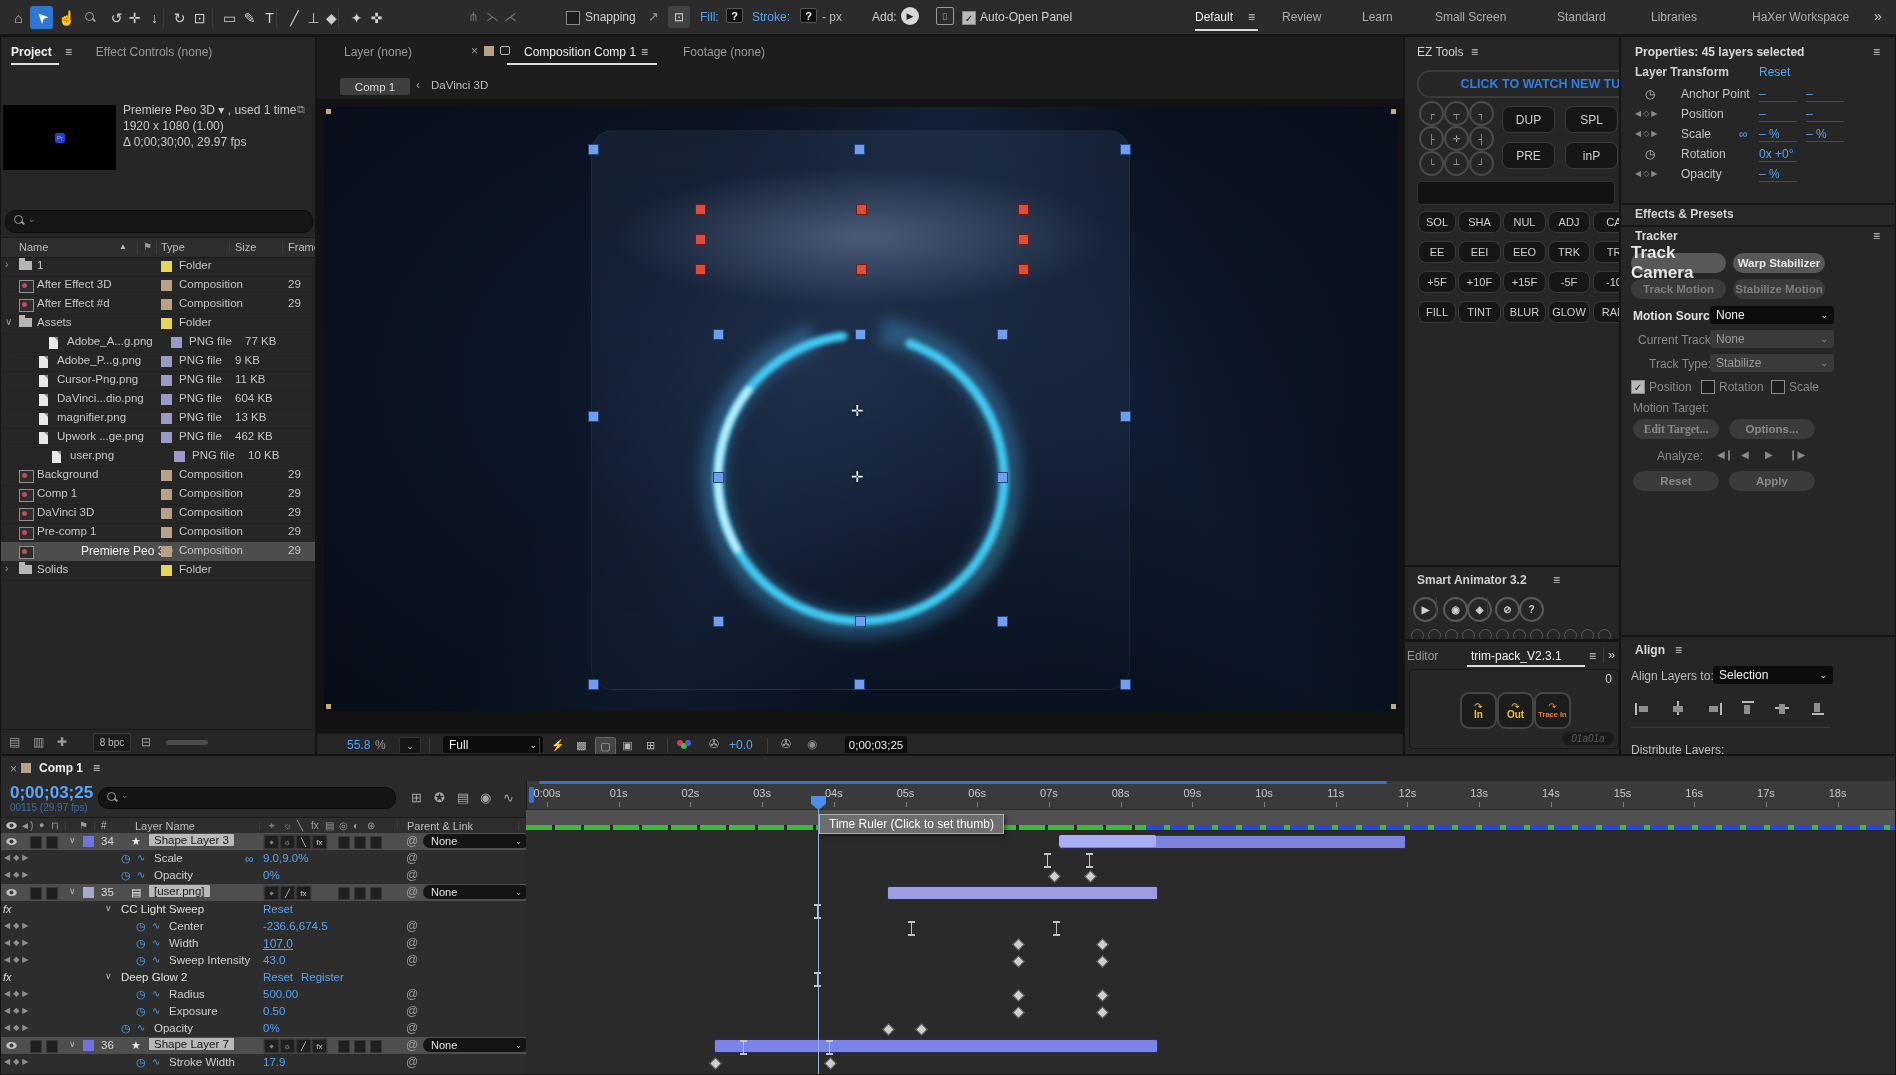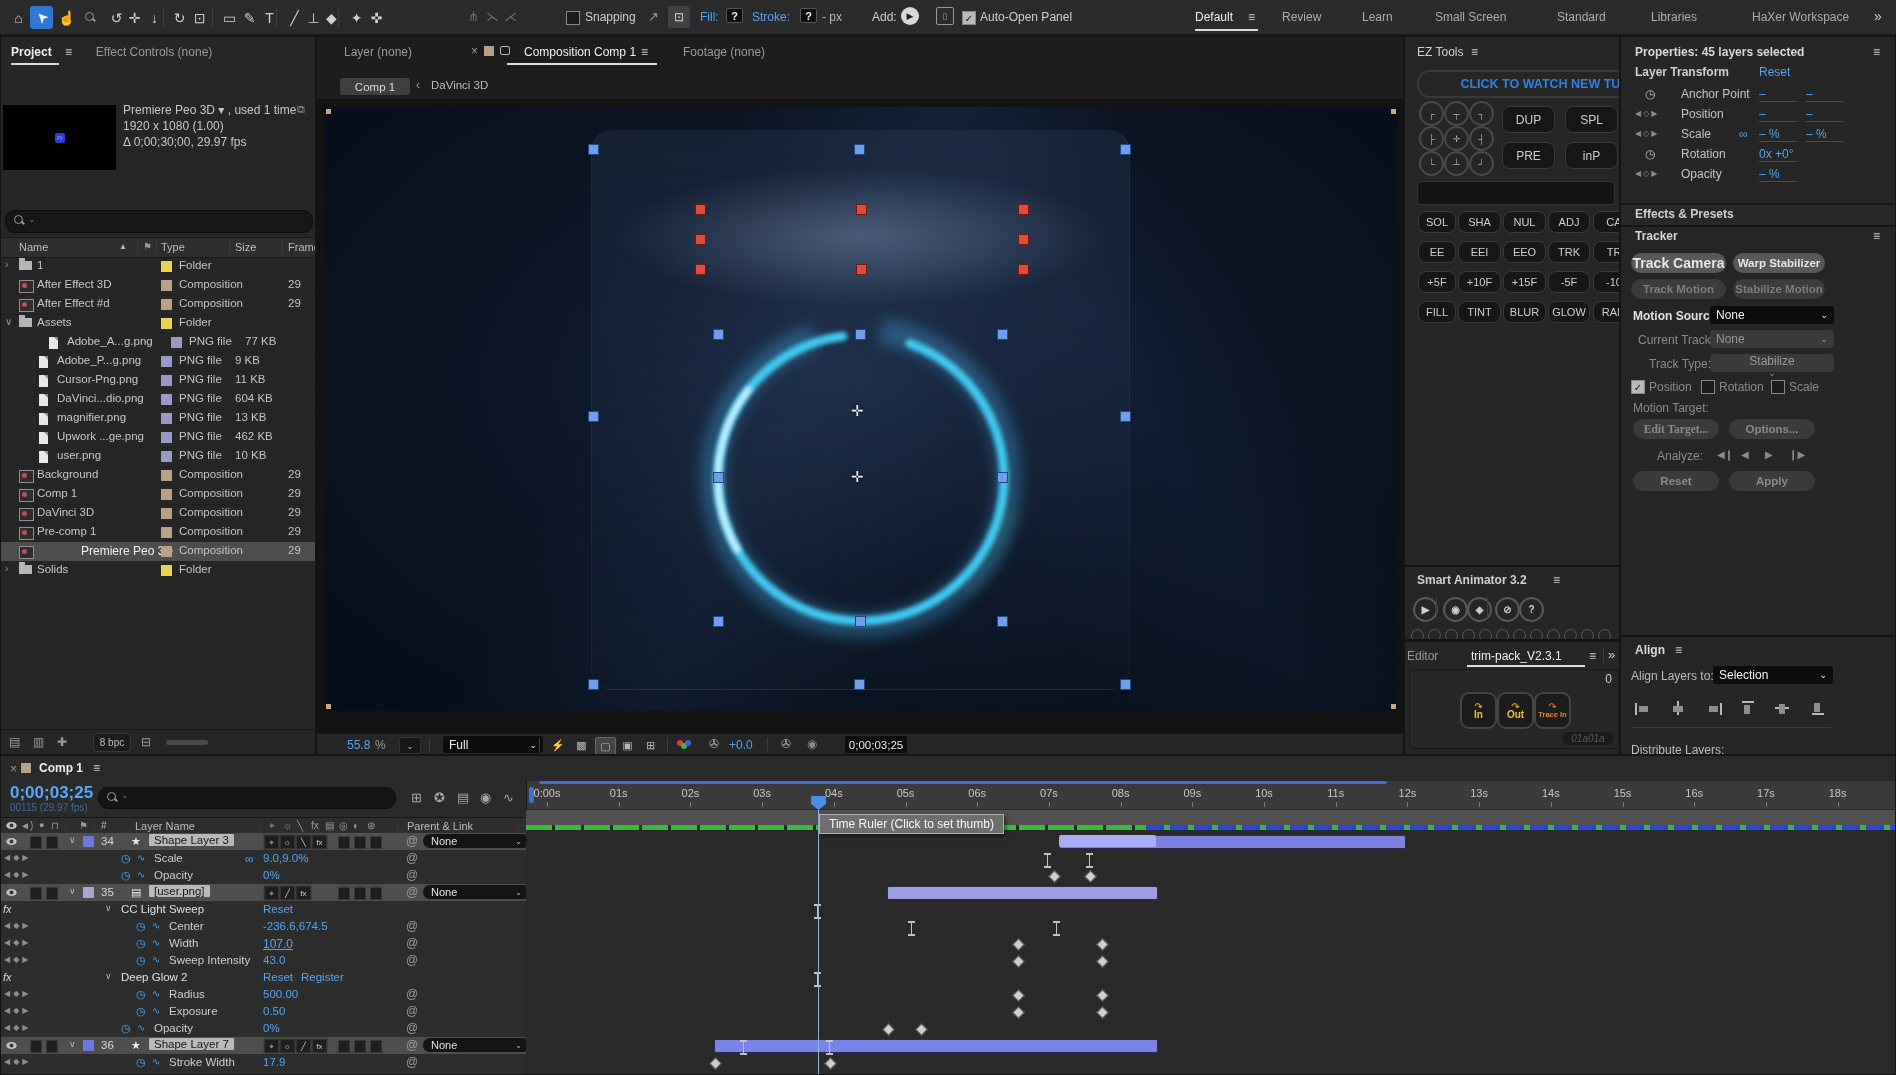--- a/index.html
+++ b/index.html
@@ -219,21 +219,21 @@
         <div style="position: absolute; left: 178px; top: 2px; font-size: 11.5px; color: rgb(196, 196, 196);">PNG file</div>
         <div style="position: absolute; left: 234px; top: 2px; font-size: 11.5px; color: rgb(196, 196, 196);">13 KB</div>
       </div>
       <div style="position: absolute; left: 0px; top: 391px; width: 316px; height: 19px; border-bottom: 1px solid rgb(34, 34, 34); display: flex; align-items: center;">
         <div class="fpage" style="position: absolute; left: 38px; top: 4px;"></div>
         <div class="ellip" style="position: absolute; left: 56px; top: 2px; color: rgb(200, 200, 200); font-size: 11.5px; max-width: 112px;">Upwork ...ge.png</div>
         <div style="position: absolute; left: 160px; top: 4px; width: 11px; height: 11px; background: rgb(154, 154, 200);"></div>
         <div style="position: absolute; left: 178px; top: 2px; font-size: 11.5px; color: rgb(196, 196, 196);">PNG file</div>
         <div style="position: absolute; left: 234px; top: 2px; font-size: 11.5px; color: rgb(196, 196, 196);">462 KB</div>
       </div>
-      <div style="position: absolute; left: 0px; top: 410px; width: 316px; height: 19px; border-bottom: 1px solid rgb(34, 34, 34); display: flex; align-items: center;">
+      <div style="position: absolute; left: 13px; top: 410px; width: 316px; height: 19px; border-bottom: 1px solid rgb(34, 34, 34); display: flex; align-items: center;">
         <div class="fpage" style="position: absolute; left: 38px; top: 4px;"></div>
         <div class="ellip" style="position: absolute; left: 56px; top: 2px; color: rgb(200, 200, 200); font-size: 11.5px; max-width: 112px;">user.png</div>
         <div style="position: absolute; left: 160px; top: 4px; width: 11px; height: 11px; background: rgb(154, 154, 200);"></div>
         <div style="position: absolute; left: 178px; top: 2px; font-size: 11.5px; color: rgb(196, 196, 196);">PNG file</div>
         <div style="position: absolute; left: 234px; top: 2px; font-size: 11.5px; color: rgb(196, 196, 196);">10 KB</div>
       </div>
       <div style="position: absolute; left: 0px; top: 429px; width: 316px; height: 19px; border-bottom: 1px solid rgb(34, 34, 34); display: flex; align-items: center;">
         <div class="cicon" style="position: absolute; left: 18px; top: 4px;"></div>
         <div class="ellip" style="position: absolute; left: 36px; top: 2px; color: rgb(200, 200, 200); font-size: 11.5px; max-width: 132px;">Background</div>
         <div style="position: absolute; left: 160px; top: 4px; width: 11px; height: 11px; background: rgb(184, 161, 136);"></div>
@@ -488,36 +488,36 @@
       <div style="position: absolute; left: 60px; top: 110px; color: rgb(196, 196, 196);">Rotation</div>
       <div style="position: absolute; left: 138px; top: 110px; min-width: 38px; border-bottom: 1px solid rgb(74, 74, 74); color: rgb(85, 163, 242);">0x +0°</div>
       <div style="position: absolute; left: 14px; top: 132px; color: rgb(138, 138, 138); font-size: 8px; letter-spacing: 2px;">◀◇▶</div>
       <div style="position: absolute; left: 60px; top: 130px; color: rgb(196, 196, 196);">Opacity</div>
       <div style="position: absolute; left: 138px; top: 130px; min-width: 38px; border-bottom: 1px solid rgb(74, 74, 74); color: rgb(85, 163, 242);">– %</div>
       <div style="position: absolute; left: 0px; top: 166px; width: 276px; height: 20px; background: rgb(40, 40, 40); border-top: 2px solid rgb(22, 22, 22); border-bottom: 2px solid rgb(22, 22, 22);">
         <div style="position: absolute; left: 14px; top: 2px; color: rgb(208, 208, 208); font-weight: bold;">Effects &amp; Presets</div>
       </div>
       <div style="position: absolute; left: 14px; top: 192px; color: rgb(216, 216, 216); font-weight: bold;">Tracker</div>
       <div style="position: absolute; left: 252px; top: 192px; color: rgb(207, 207, 207);">≡</div>
-      <div class="gbtn" style="position: absolute; left: 10px; top: 216px; width: 95px; height: 20px; font-size: 14px;">Track Camera</div>
+      <div class="gbtn" style="position: absolute; left: 10px; top: 216px; width: 95px; height: 20px; font-size: 17px;">Track Camera</div>
       <div class="gbtn" style="position: absolute; left: 112px; top: 216px; width: 92px; height: 20px; font-size: 11.5px;">Warp Stabilizer</div>
       <div class="gbtn off" style="position: absolute; left: 10px; top: 242px; width: 95px; height: 20px; font-size: 11.5px;">Track Motion</div>
       <div class="gbtn off" style="position: absolute; left: 112px; top: 242px; width: 92px; height: 20px; font-size: 11.5px;">Stabilize Motion</div>
       <div style="position: absolute; left: 12px; top: 272px; color: rgb(224, 224, 224); font-weight: bold;">Motion Source:</div>
       <div class="dd on" style="position: absolute; left: 89px; top: 269px; width: 112px; height: 18px;">
         <div style="">None</div>
         <div style="font-size: 9px;">⌄</div>
       </div>
       <div style="position: absolute; left: 17px; top: 296px; color: rgb(138, 138, 138);">Current Track:</div>
       <div class="dd" style="position: absolute; left: 89px; top: 293px; width: 112px; height: 18px;">
         <div style="">None</div>
         <div style="font-size: 9px;">⌄</div>
       </div>
       <div style="position: absolute; left: 28px; top: 320px; color: rgb(138, 138, 138);">Track Type:</div>
-      <div class="dd" style="position: absolute; left: 89px; top: 317px; width: 112px; height: 18px; flex-direction: column;">
+      <div class="dd" style="position: absolute; left: 89px; top: 317px; width: 112px; height: 18px;">
         <div style="">Stabilize</div>
         <div style="font-size: 9px;">⌄</div>
       </div>
       <div class="cb ck" style="position: absolute; left: 10px; top: 343px;">✓</div>
       <div style="position: absolute; left: 28px; top: 343px; color: rgb(138, 138, 138);">Position</div>
       <div class="cb" style="position: absolute; left: 80px; top: 343px;"></div>
       <div style="position: absolute; left: 98px; top: 343px; color: rgb(138, 138, 138);">Rotation</div>
       <div class="cb" style="position: absolute; left: 150px; top: 343px;"></div>
       <div style="position: absolute; left: 168px; top: 343px; color: rgb(138, 138, 138);">Scale</div>
       <div style="position: absolute; left: 12px; top: 364px; color: rgb(138, 138, 138);">Motion Target:</div>

